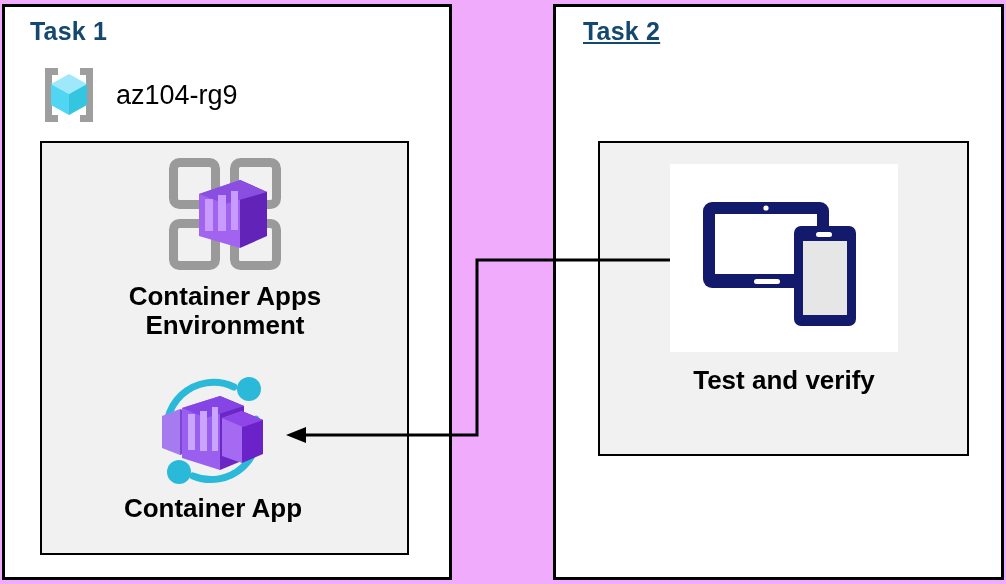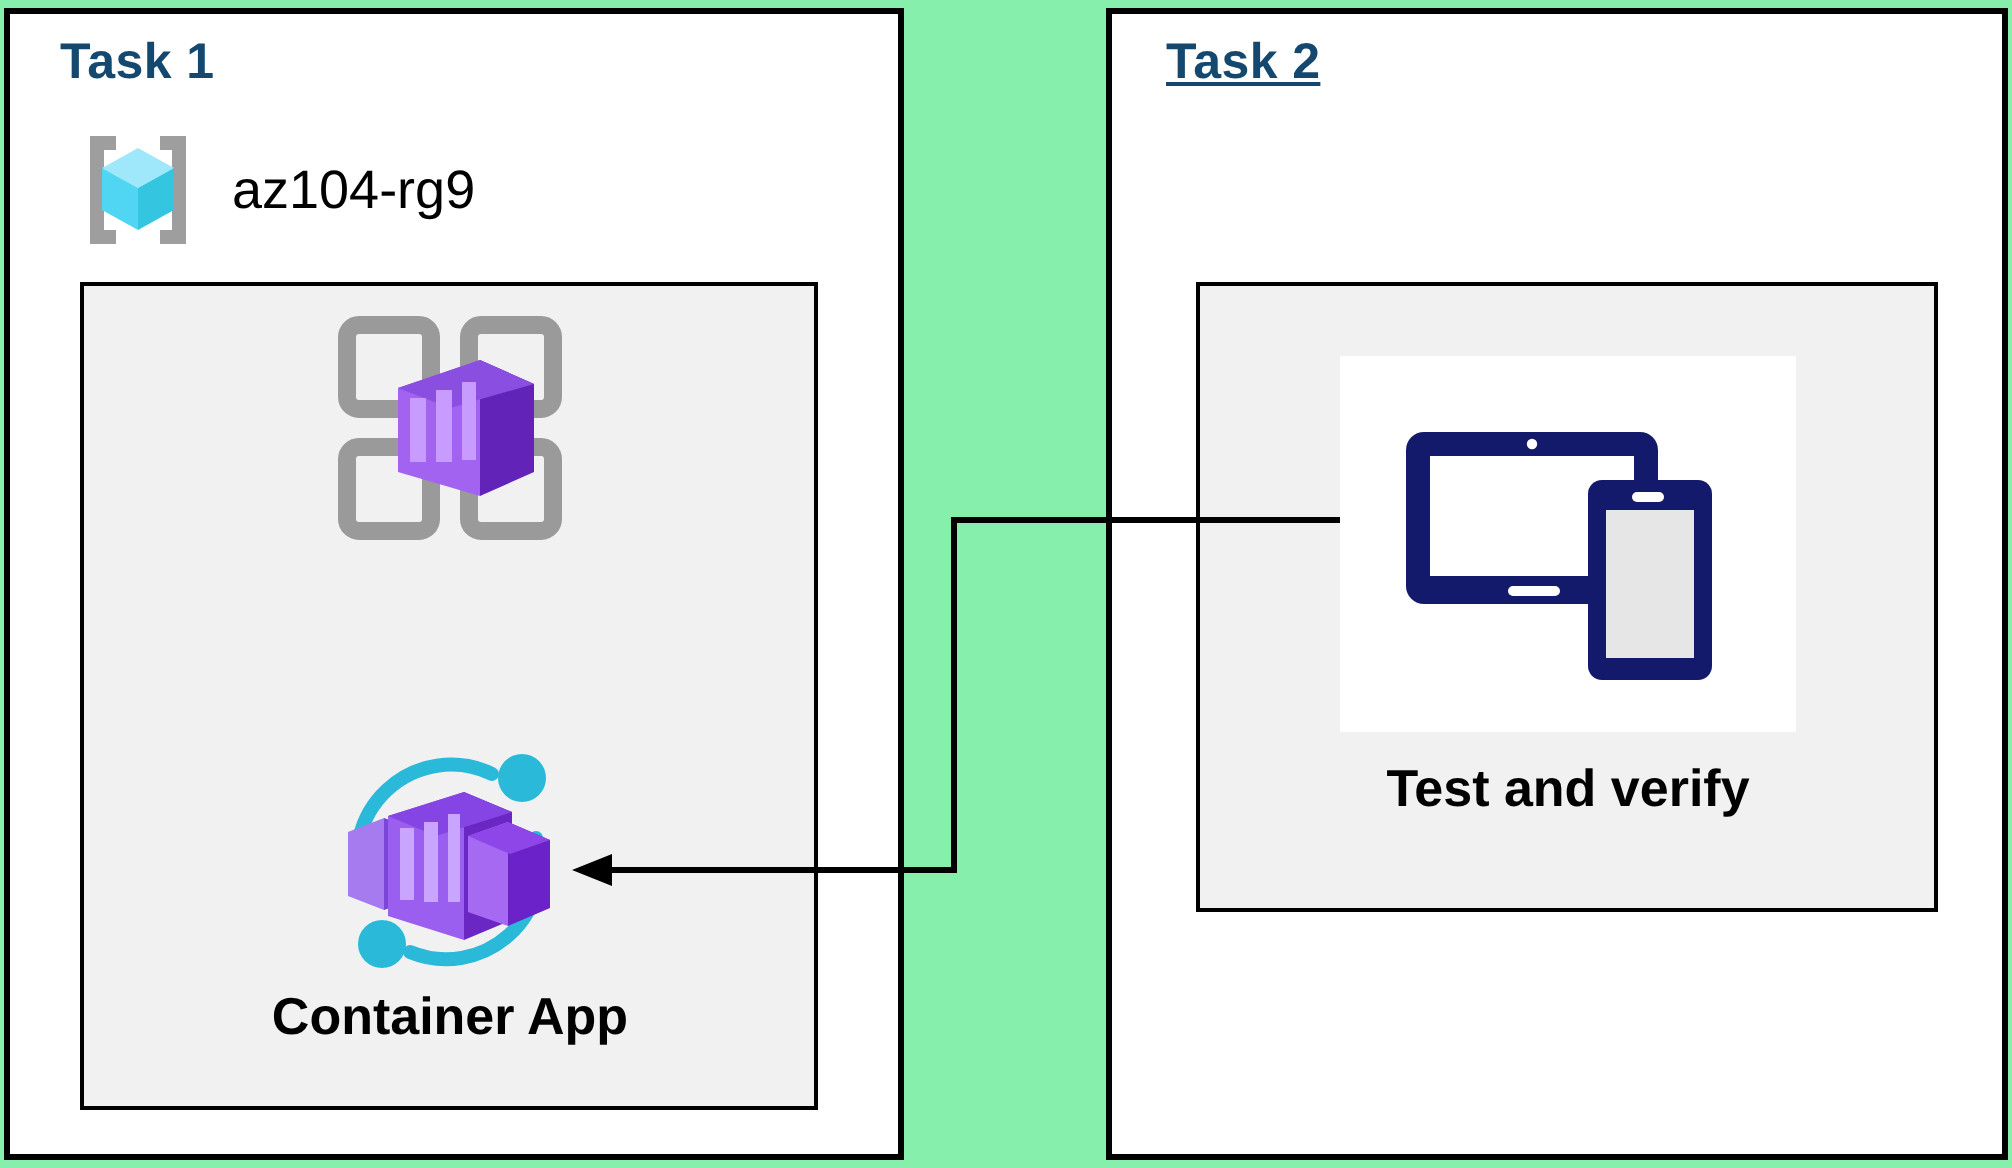--- a/index.html
+++ b/index.html
@@ -7,21 +7,21 @@
     padding: 0;
     background: #ffffff;
   }
   body {
     font-family: "Liberation Sans", sans-serif;
   }
   #canvas {
     position: relative;
     width: 1006px;
     height: 584px;
-    background: #86efac;
+    background: #f0abfc;
     overflow: hidden;
   }
 
   
   .task-frame {
     position: absolute;
     background: #ffffff;
     border: 3px solid #000000;
     box-sizing: border-box;
   }
@@ -77,24 +77,24 @@
     font-weight: bold;
     color: #000000;
     text-align: center;
     line-height: 1.12;
     white-space: pre-line;
   }
 
   #node-cae       { left: 70px;  top: 152px; width: 310px; }
   #node-cae .node-label { margin-top: 6px; }
 
-  #node-capp      { left: 70px;  top: 372px; width: 310px; }
+  #node-capp      { left: 58px;  top: 372px; width: 310px; }
   #node-capp .node-label { margin-top: 4px; }
 
-  #node-test      { left: 665px; top: 178px; width: 238px; }
+  #node-test      { left: 665px; top: 164px; width: 238px; }
   #node-test .icon-plate {
     background: #ffffff;
     width: 228px;
     height: 188px;
     display: flex;
     align-items: center;
     justify-content: center;
   }
   #node-test .node-label { margin-top: 14px; }
 
@@ -151,20 +151,22 @@
         <path d="M36 42 L77 28 L77 96 L36 84 Z" fill="#a163f0"></path>
         <path d="M77 28 L104 40 L104 84 L77 96 Z" fill="#6123b8"></path>
         <path d="M36 42 L77 28 L104 40 L62 52 Z" fill="#8a4ee0"></path>
         <g fill="#c79bff">
           <rect x="42" y="47" width="8" height="32"></rect>
           <rect x="55" y="43" width="8" height="36"></rect>
           <rect x="68" y="39" width="7" height="39"></rect>
         </g>
       </svg>
     </span>
+    <span class="node-label">Container Apps
+Environment</span>
   </div>
 
   <div class="node" id="node-capp">
     <span>
       <svg width="126" height="118" viewBox="0 0 126 118" aria-hidden="true">
 
         <g fill="none" stroke="#2ab9d9" stroke-width="7" stroke-linecap="round">
           <path d="M84 15 A47 47 0 0 0 20 75"></path>
           <path d="M43 104 A47 47 0 0 0 106 47"></path>
         </g>

